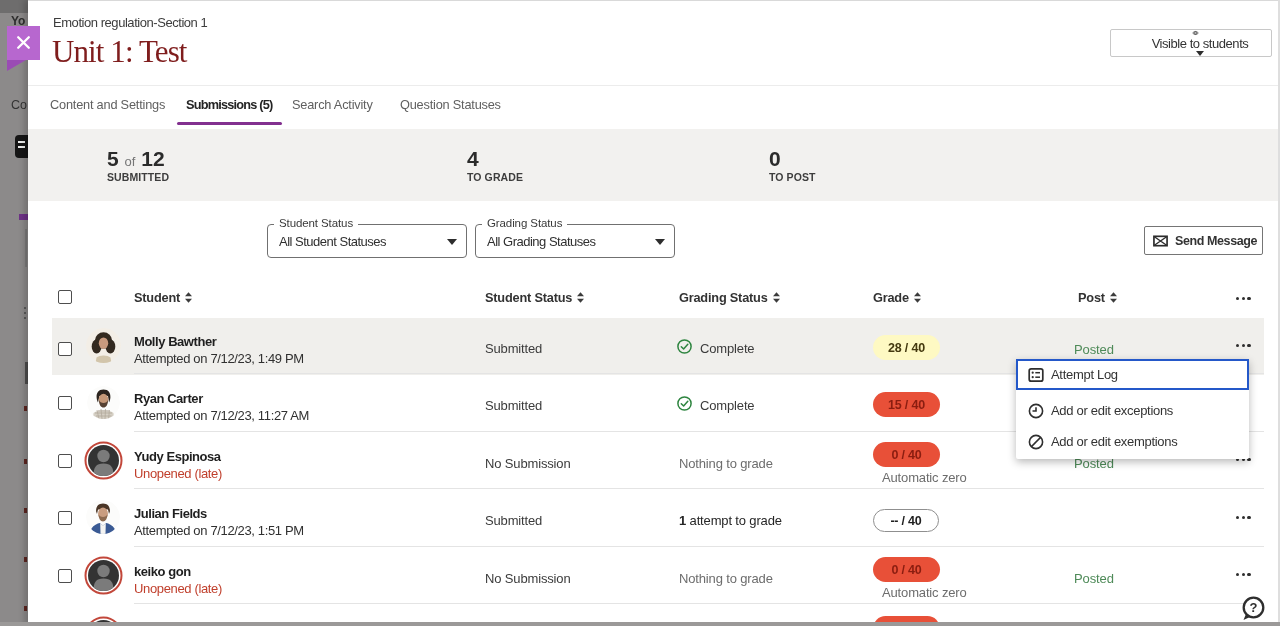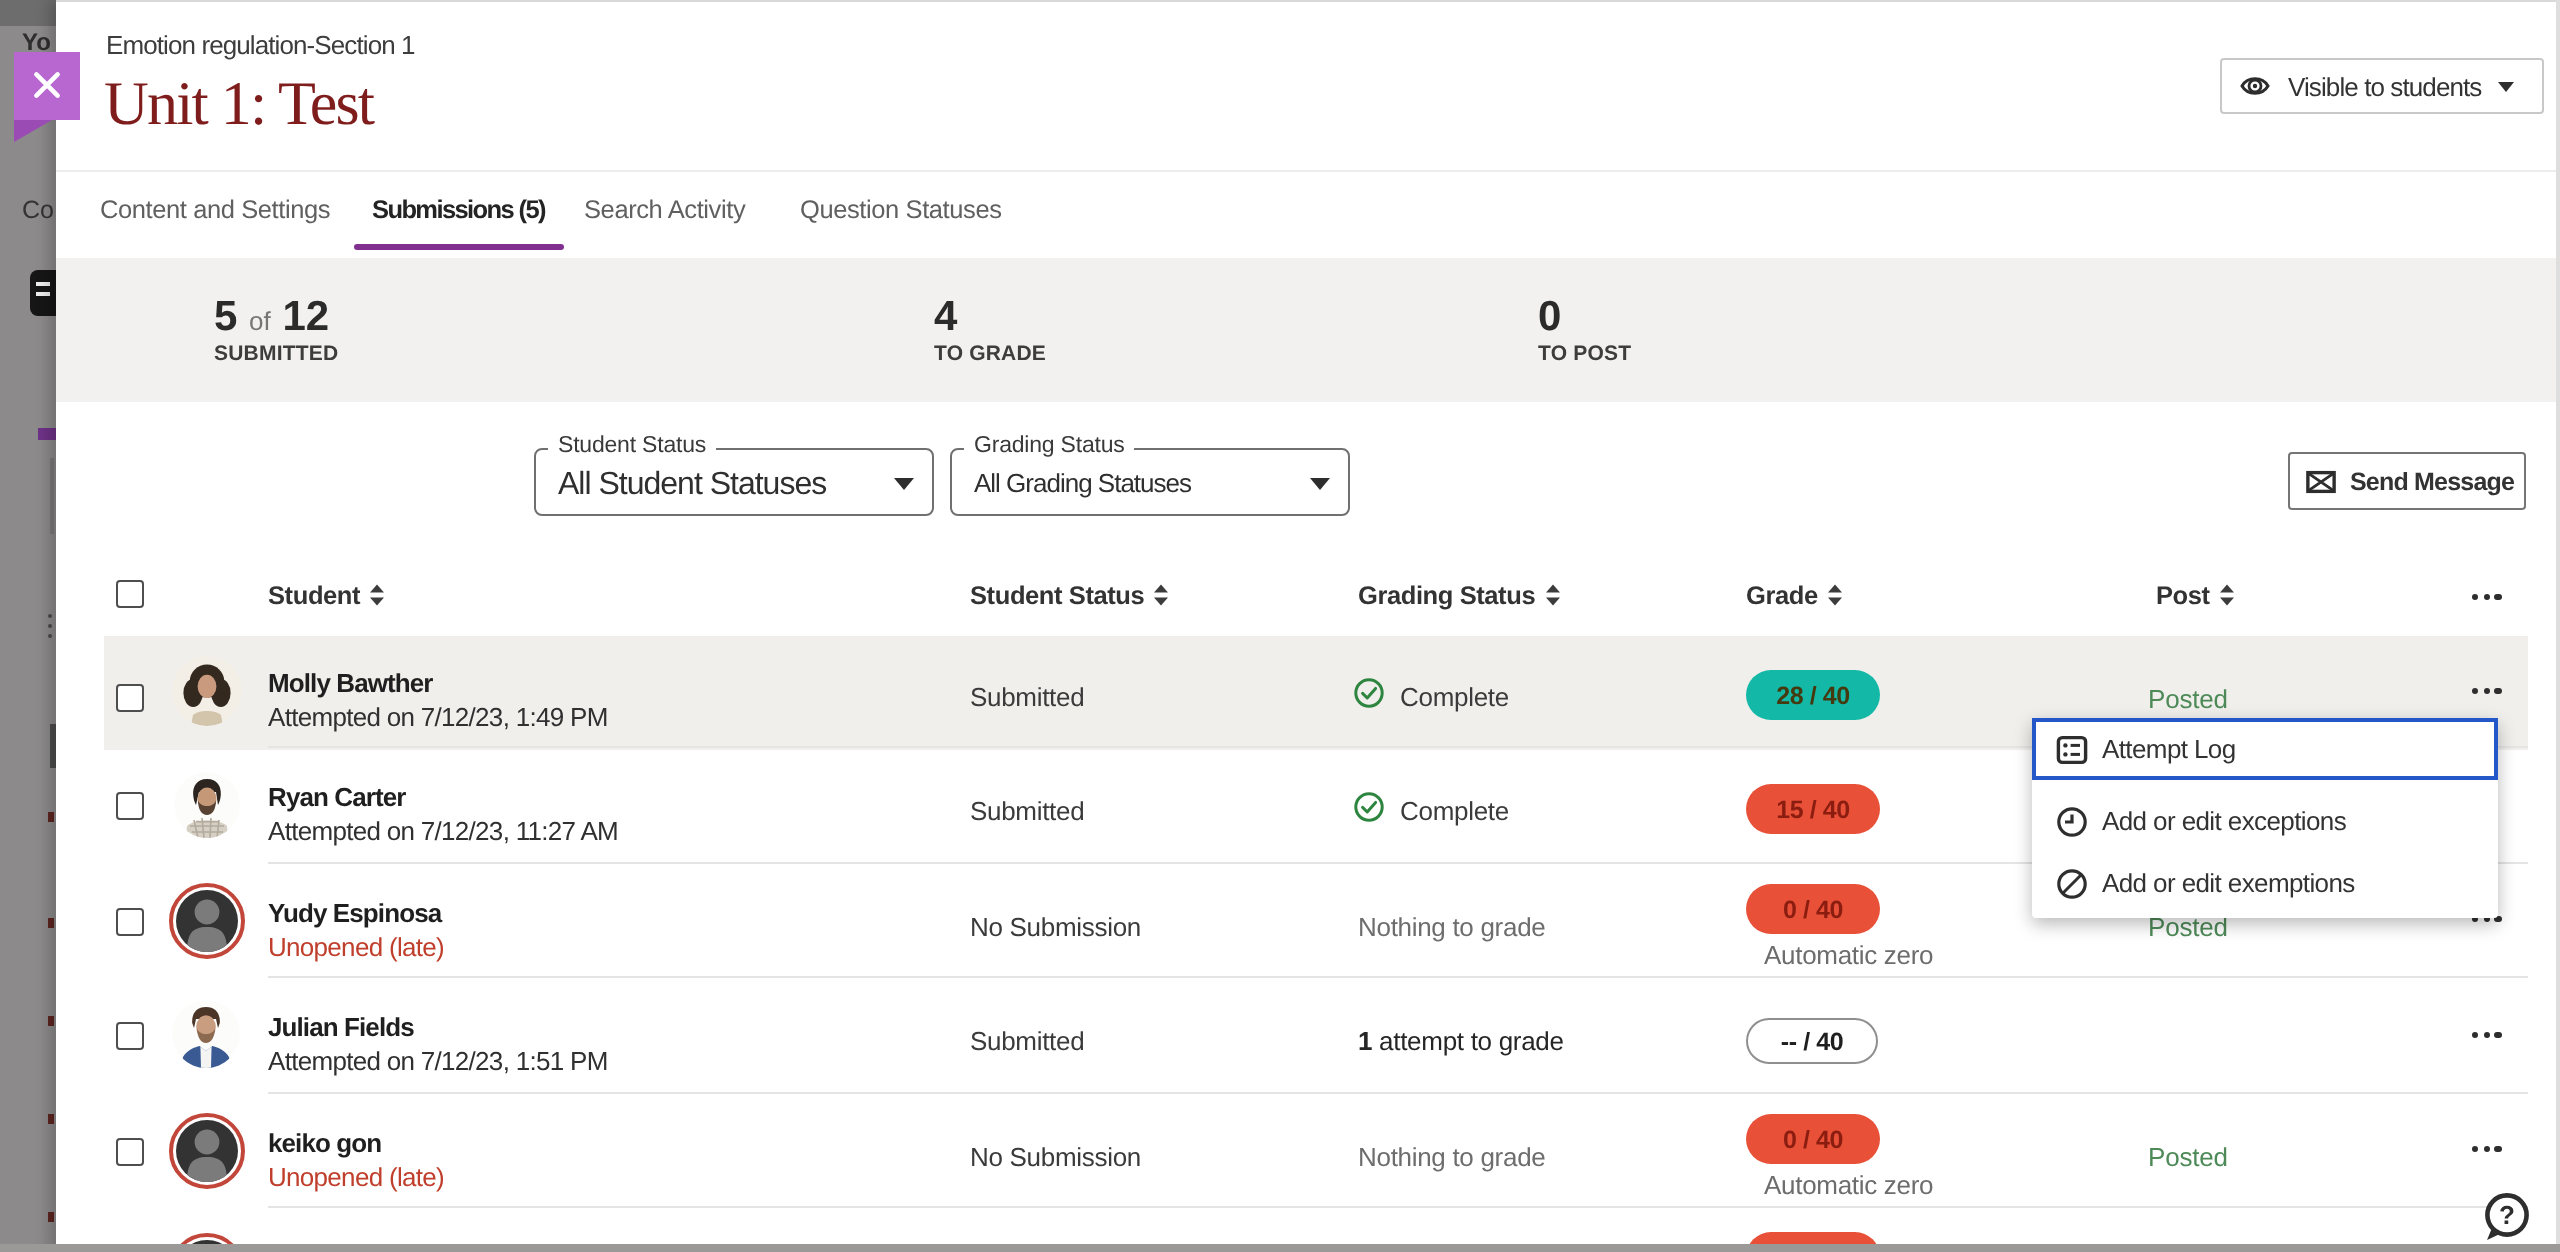--- a/index.html
+++ b/index.html
@@ -4,21 +4,21 @@
 <style>
   html,body{margin:0;padding:0;}
   body{width:1280px;height:626px;overflow:hidden;}
   .app{position:relative;width:1280px;height:626px;background:#fff;font-family:"Liberation Sans",sans-serif;overflow:hidden;}
   .a{position:absolute;}
   .serif{font-family:"Liberation Serif",serif;}
   .cb{position:absolute;width:12px;height:12px;border:1.5px solid #4e4e4e;border-radius:2px;background:#fff;}
   .dots{position:absolute;display:flex;gap:2.5px;align-items:center;}
   .dots i{width:3.2px;height:3.2px;border-radius:50%;background:#2e2e2e;}
   .pill{position:absolute;width:67px;height:25px;border-radius:13px;display:flex;align-items:center;justify-content:center;font-size:12.5px;font-weight:bold;letter-spacing:-0.2px;}
-  .pill.y{background:#14b8a6;color:#44390f;}
+  .pill.y{background:#fef9c3;color:#44390f;}
   .pill.r{background:#e85038;color:#8a1d10;}
   .pill.o{background:#fff;border:1.5px solid #8f8f8f;color:#1f1f1f;width:64px;height:21px;}
   .name{position:absolute;line-height:16.5px;font-size:13px;color:#303030;white-space:nowrap;letter-spacing:-0.35px;}
   .name b{font-size:13px;color:#1f1f1f;letter-spacing:-0.45px;text-align:center;}
   .late{color:#c03f2c;}
   .cell{position:absolute;font-size:13px;color:#3b3b3b;white-space:nowrap;letter-spacing:-0.15px;}
   .gray{color:#6d6d6d;}
   .posted{position:absolute;font-size:13px;color:#4e8a58;letter-spacing:-0.1px;}
   .hdr{position:absolute;font-size:12.75px;font-weight:bold;color:#333;white-space:nowrap;display:flex;align-items:center;gap:5px;letter-spacing:-0.2px;}
   .sep{position:absolute;left:134px;width:1130px;height:1px;background:#e4e4e4;}
@@ -52,21 +52,21 @@
 
   <div class="a" style="left:7px;top:26px;width:33px;height:34px;background:#b767cf;"></div>
   <div class="a" style="left:7px;top:60px;width:19px;height:11px;background:#9a4cb4;clip-path:polygon(0 0,100% 0,0 100%);"></div>
   <svg class="a" style="left:16px;top:35px;" width="15" height="15" viewBox="0 0 15 15">
       <path d="M2.2 2.2 L12.8 12.8 M12.8 2.2 L2.2 12.8" stroke="#fff" stroke-width="2.3" stroke-linecap="round"></path>
     </svg>
 
   <div class="a" style="left:53px;top:15px;font-size:13px;color:#3d3d3d;letter-spacing:-0.45px;">Emotion regulation-Section 1</div>
   <div class="a serif" style="left:52px;top:34px;font-size:31px;color:#7f1d1d;letter-spacing:-0.9px;">Unit 1: Test</div>
 
-  <div class="a" style="left:1110px;top:29px;width:151px;height:26px;border:1px solid #c8c8c8;border-radius:2px;background:#fff;display:flex;align-items:center;padding-left:9px;">
+  <div class="a" style="left:1110px;top:29px;width:151px;height:26px;border:1px solid #c8c8c8;border-radius:2px;background:#fff;display:flex;align-items:center;padding-left:9px;flex-direction:column;">
     <svg width="15" height="14" viewBox="0 0 15 14">
         <path d="M1 7 C3.8 2.2 11.2 2.2 14 7 C11.2 11.8 3.8 11.8 1 7 Z" fill="none" stroke="#2d2d2d" stroke-width="1.5"></path>
         <circle cx="7.5" cy="7" r="3" fill="none" stroke="#2d2d2d" stroke-width="1.4"></circle>
         <circle cx="7.5" cy="7" r="1.1" fill="#2d2d2d"></circle>
       </svg>
     <span style="font-size:13px;color:#333;margin-left:9px;white-space:nowrap;letter-spacing:-0.45px;">Visible to students</span>
     <span style="margin-left:8px;width:0;height:0;border-left:4px solid transparent;border-right:4px solid transparent;border-top:5px solid #2d2d2d;"></span>
   </div>
 
   <div class="a" style="left:28px;top:85px;width:1252px;height:1px;background:#ececec;"></div>
@@ -80,21 +80,21 @@
   <div class="a" style="left:107px;top:147px;font-size:21px;color:#2b2b2b;"><b>5</b> <span style="font-size:13px;color:#767676;font-weight:normal;">of</span> <b>12</b></div>
   <div class="a" style="left:107px;top:171px;font-size:10.5px;font-weight:bold;letter-spacing:0.1px;color:#3d3d3d;">SUBMITTED</div>
   <div class="a" style="left:467px;top:147px;font-size:21px;font-weight:bold;color:#2b2b2b;">4</div>
   <div class="a" style="left:467px;top:171px;font-size:10.5px;font-weight:bold;letter-spacing:0.1px;color:#3d3d3d;">TO GRADE</div>
   <div class="a" style="left:769px;top:147px;font-size:21px;font-weight:bold;color:#2b2b2b;">0</div>
   <div class="a" style="left:769px;top:171px;font-size:10.5px;font-weight:bold;letter-spacing:0.1px;color:#3d3d3d;">TO POST</div>
 
 
   <div class="a" style="left:266.5px;top:224px;width:198px;height:32px;border:1px solid #707070;border-radius:4px;"></div>
   <div class="a" style="left:274px;top:217px;background:#fff;padding:0 5px;font-size:11.5px;color:#3a3a3a;letter-spacing:-0.1px;">Student Status</div>
-  <div class="a" style="left:279px;top:234px;font-size:16px;color:#2f2f2f;letter-spacing:-0.5px;">All Student Statuses</div>
+  <div class="a" style="left:279px;top:234px;font-size:13px;color:#2f2f2f;letter-spacing:-0.5px;">All Student Statuses</div>
   <div class="a" style="left:447px;top:239px;width:0;height:0;border-left:5px solid transparent;border-right:5px solid transparent;border-top:6px solid #2d2d2d;"></div>
 
   <div class="a" style="left:475px;top:224px;width:198px;height:32px;border:1px solid #707070;border-radius:4px;"></div>
   <div class="a" style="left:482px;top:217px;background:#fff;padding:0 5px;font-size:11.5px;color:#3a3a3a;letter-spacing:-0.1px;">Grading Status</div>
   <div class="a" style="left:487px;top:234px;font-size:13px;color:#2f2f2f;letter-spacing:-0.5px;">All Grading Statuses</div>
   <div class="a" style="left:655px;top:239px;width:0;height:0;border-left:5px solid transparent;border-right:5px solid transparent;border-top:6px solid #2d2d2d;"></div>
 
   <div class="a" style="left:1144px;top:226px;width:109px;height:27px;border:1px solid #757575;border-radius:2px;background:#fff;display:flex;align-items:center;padding-left:8px;">
     <svg width="15" height="12" viewBox="0 0 16 12">
         <rect x="1" y="1" width="14" height="10" fill="none" stroke="#2d2d2d" stroke-width="1.8"></rect>

